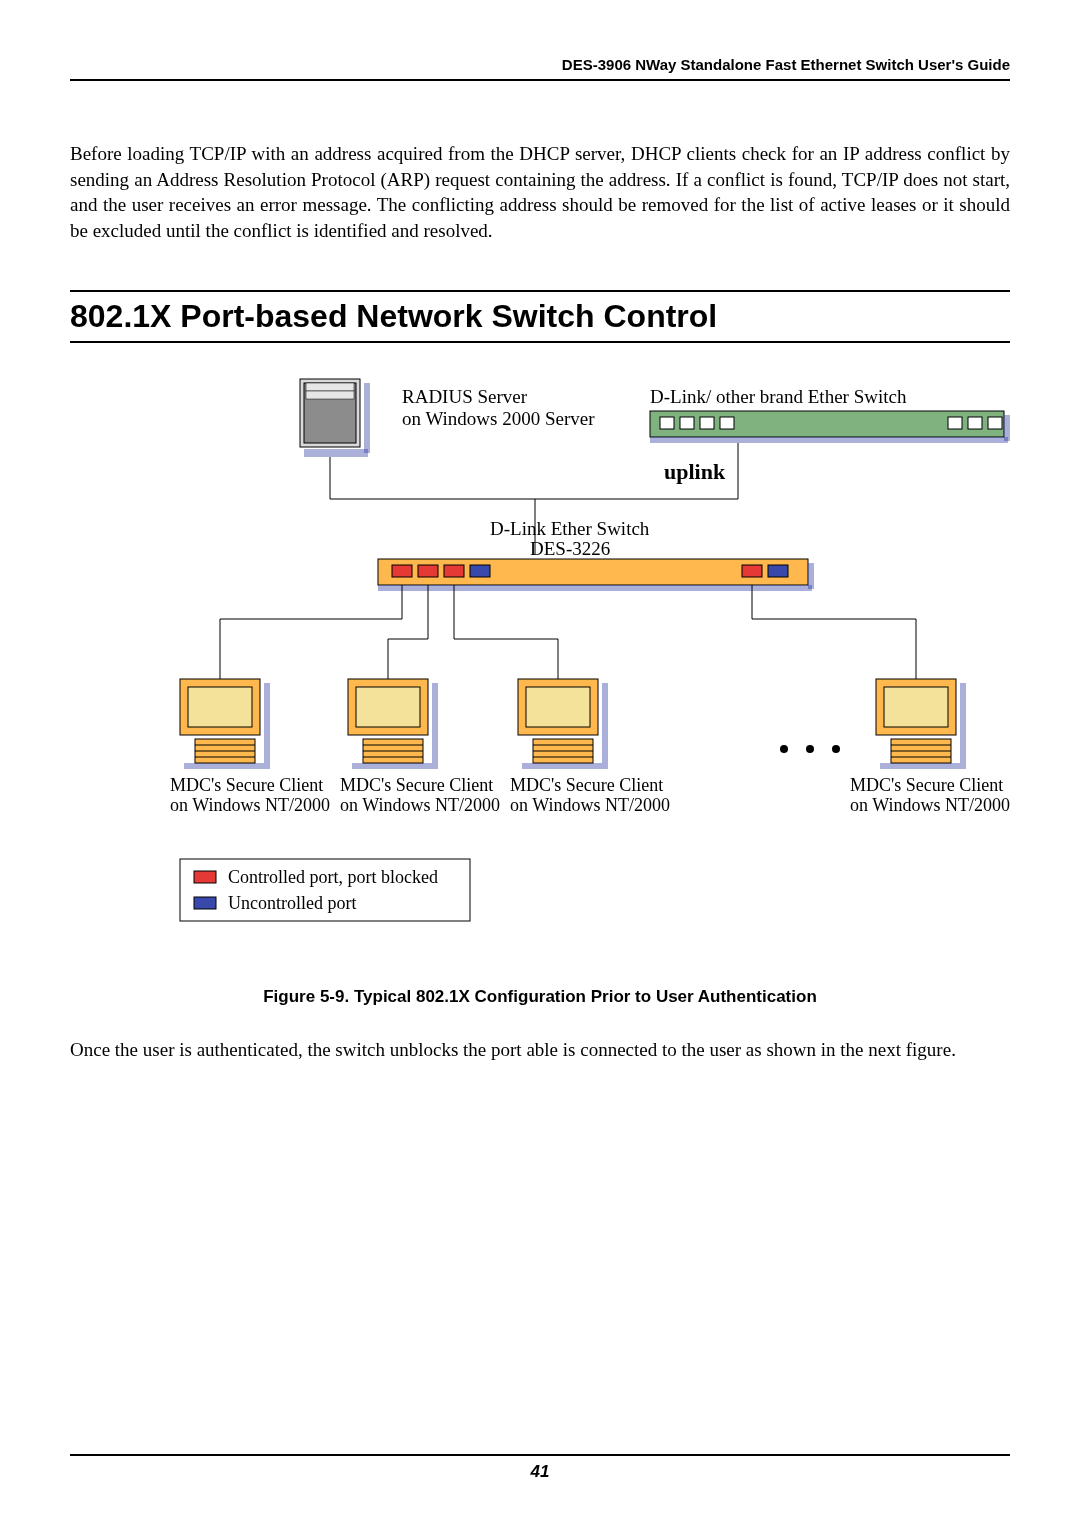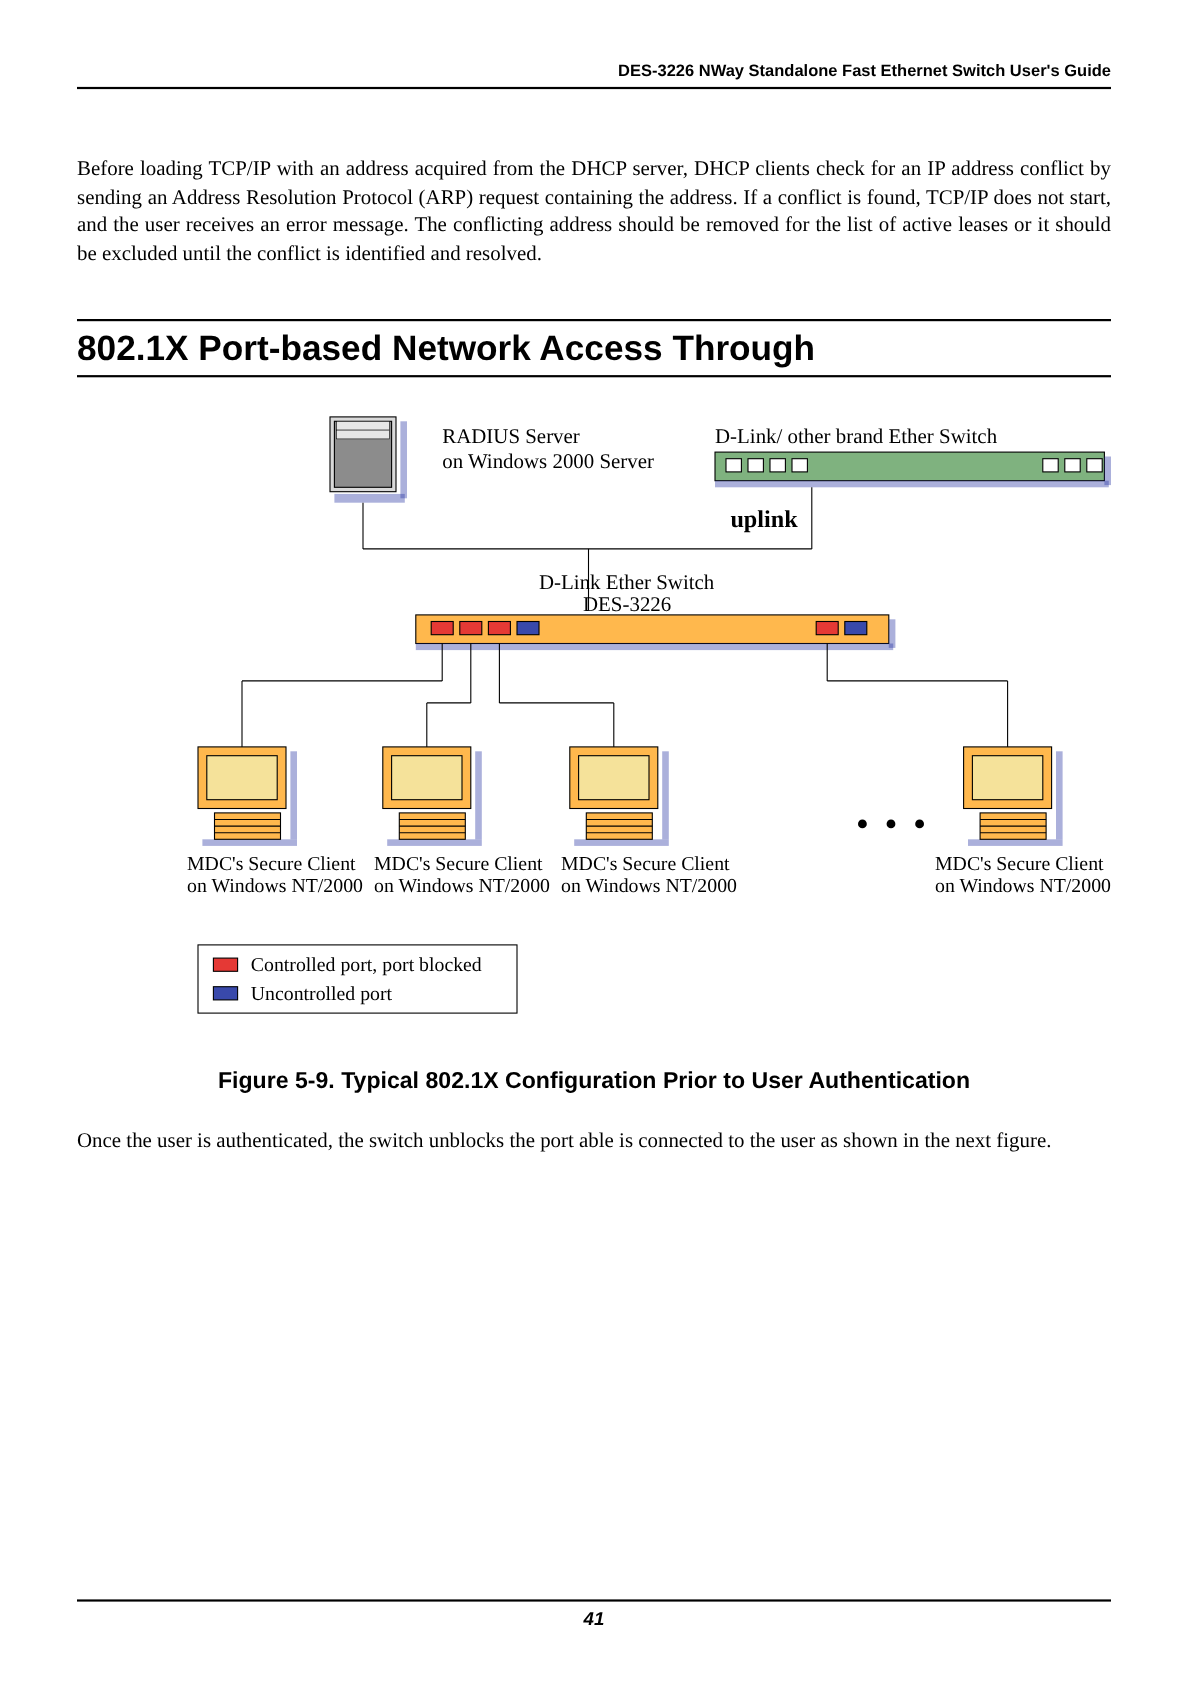--- a/index.html
+++ b/index.html
@@ -48,22 +48,22 @@
   .diagram-wrap {
     margin-top: 26px;
     width: 100%;
     display: flex;
     justify-content: flex-end;
   }
   .fig-caption {
     text-align: center;
     font-family: Arial, Helvetica, sans-serif;
     font-weight: bold;
-    font-size: 21px;
-    margin-top: 22px;
+    font-size: 17px;
+    margin-top: 38px;
   }
   .footer-rule {
     position: absolute;
     left: 70px;
     right: 70px;
     bottom: 72px;
     border-top: 2px solid #000;
   }
   .pagenum {
     position: absolute;
@@ -77,26 +77,26 @@
     font-size: 17px;
   }
   svg text { font-family: 'Times New Roman', Georgia, serif; fill:#000; }
 </style>
 </head>
 <body>
 
 <div class="page">
 
   <div class="header-bar">
-    <span>DES-3226 NWay Standalone Fast Ethernet Switch User's Guide</span>
+    <span>DES-3906 NWay Standalone Fast Ethernet Switch User's Guide</span>
   </div>
 
   <div class="para">Before loading TCP/IP with an address acquired from the DHCP server, DHCP clients check for an IP address conflict by sending an Address Resolution Protocol (ARP) request containing the address. If a conflict is found, TCP/IP does not start, and the user receives an error message. The conflicting address should be removed for the list of active leases or it should be excluded until the conflict is identified and resolved.</div>
 
-  <div class="section-h">802.1X Port-based Network Access Through</div>
+  <div class="section-h">802.1X Port-based Network Switch Control</div>
 
 
   <div class="diagram-wrap">
     <svg width="890" height="580" viewBox="0 0 890 580">
 
       <g>
         <rect x="180" y="10" width="60" height="68" fill="#d9d9d9" stroke="#000"></rect>
         <rect x="184" y="14" width="52" height="60" fill="#8c8c8c" stroke="#000"></rect>
         <rect x="186" y="14" width="48" height="8" fill="#e6e6e6" stroke="#000" stroke-width="0.5"></rect>
         <rect x="186" y="22" width="48" height="8" fill="#e6e6e6" stroke="#000" stroke-width="0.5"></rect>

